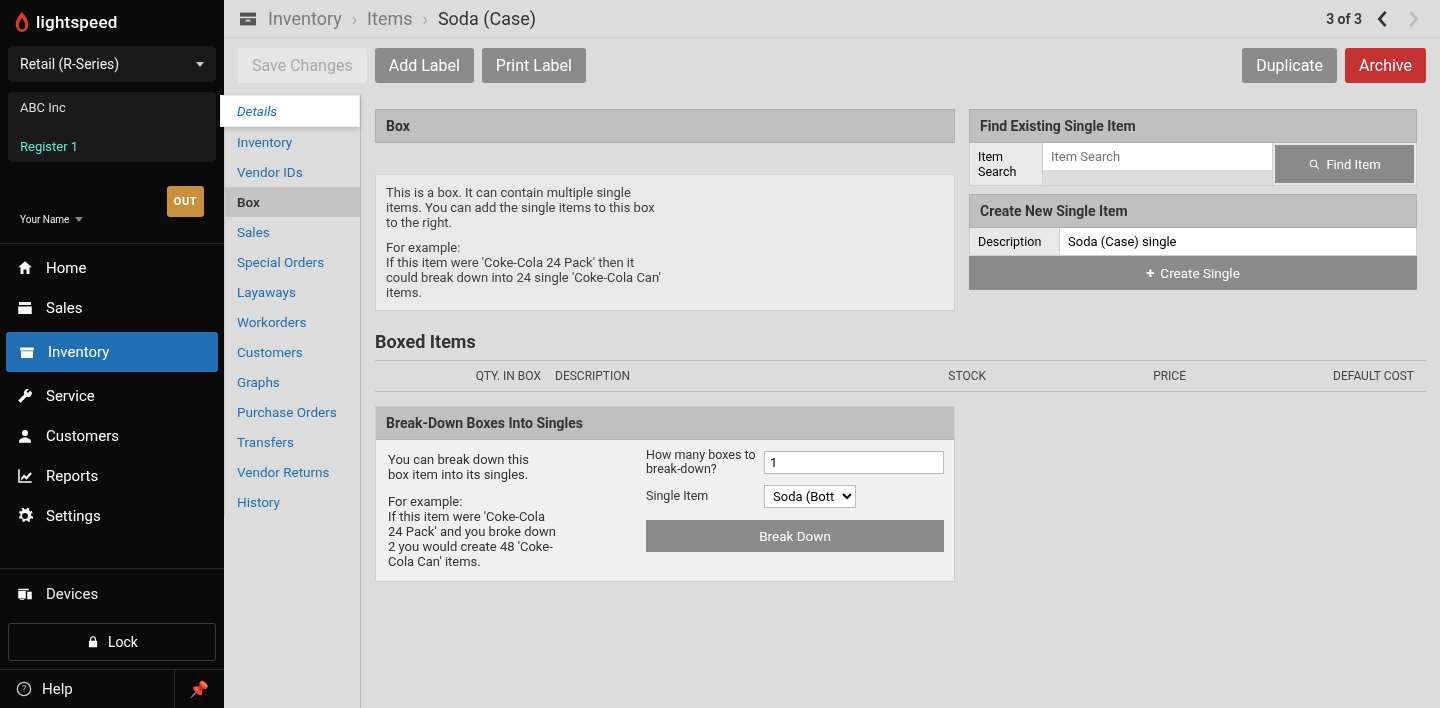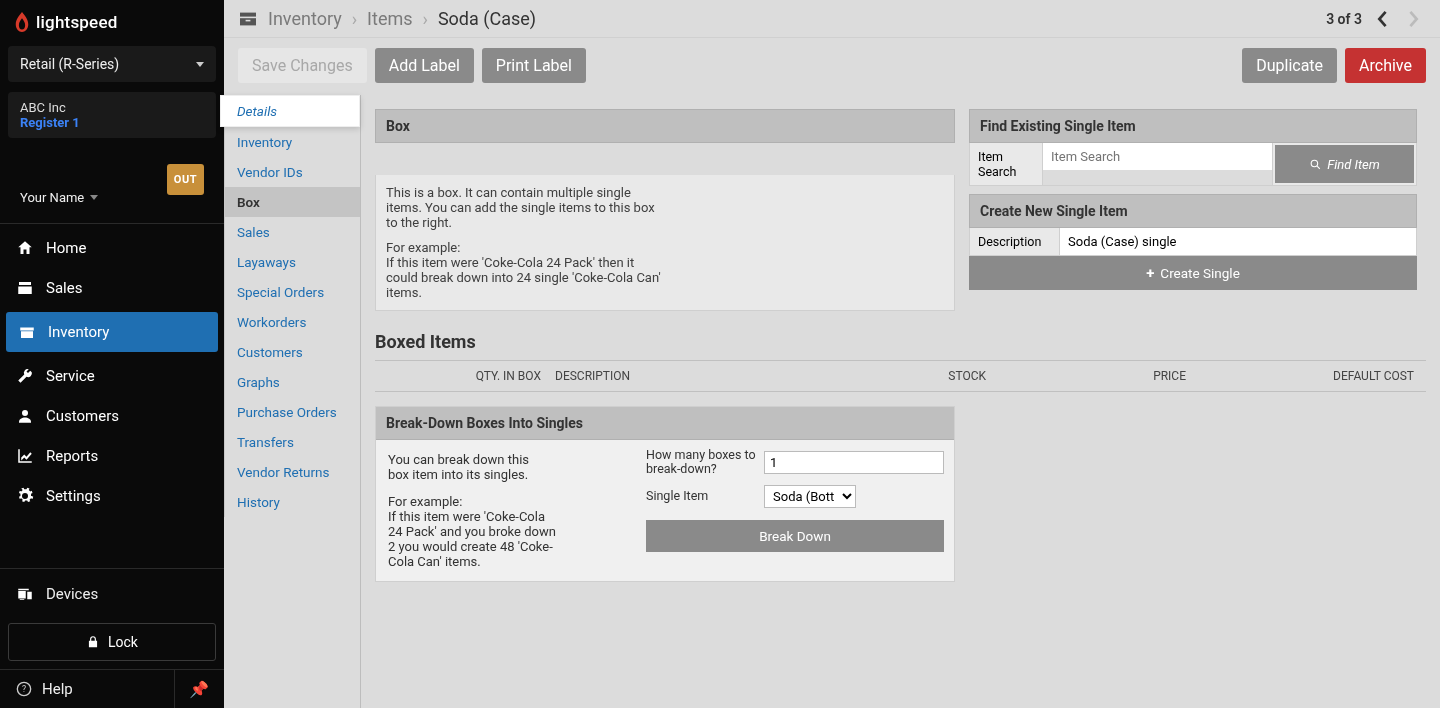--- a/index.html
+++ b/index.html
@@ -8,23 +8,23 @@
 
 .sidebar { position: absolute; left: 0; top: 0; width: 224px; height: 708px; background: #0a0a0a; color: #fff; display: flex; flex-direction: column; }
 .logo-row { padding: 12px 14px 10px 14px; display: flex; align-items: flex-start; gap: 6px; }
 .logo-text { font-size: 17px; font-weight: 500; color: #fff; letter-spacing: 0.2px; }
 .flame { width: 16px; height: 20px; }
 .product-select { margin: 4px 8px 6px 8px; padding: 10px 12px; background: #1a1a1a; border-radius: 4px; display: flex; align-items: center; justify-content: space-between; cursor: pointer; }
 .product-select span { color: #eee; font-size: 14px; }
 .caret-down { width: 0; height: 0; border-left: 4px solid transparent; border-right: 4px solid transparent; border-top: 5px solid #ccc; }
 .company-box { margin: 4px 8px 6px 8px; padding: 8px 12px; background: #1a1a1a; border-radius: 4px; }
 .company-name { color: #ddd; font-size: 13px; }
-.register-name { color: #3b82f6; font-size: 13px; font-weight: 700; }
+.register-name { color: #5eead4; font-size: 13px; font-weight: 400; margin-top: 24px; }
 .user-row { margin: 4px 8px 8px 8px; padding: 6px 12px; display: flex; align-items: center; justify-content: space-between; }
-.user-name { color: #eee; font-size: 13px; display: flex; align-items: center; gap: 6px; margin-top: 36px; }
+.user-name { color: #eee; font-size: 10px; display: flex; align-items: center; gap: 6px; margin-top: 36px; }
 .user-caret { width: 0; height: 0; border-left: 4px solid transparent; border-right: 4px solid transparent; border-top: 5px solid #888; }
 .out-badge { background: #c8903a; color: #fff; font-size: 11px; font-weight: 700; padding: 9px 7px; border-radius: 3px; letter-spacing: 0.5px; text-align: right; }
 .nav { flex: 0 0 auto; }
 .nav-item { display: flex; align-items: center; gap: 12px; padding: 11px 16px; font-size: 15px; color: #fff; cursor: pointer; }
 .nav-item.active { background: #1f6fb2; margin: 4px 6px; border-radius: 3px; padding: 11px 12px; }
 .nav-icon { width: 18px; height: 18px; fill: #fff; flex-shrink: 0; }
 .nav-divider { height: 1px; background: #2a2a2a; margin: 4px 0; }
 .devices-block { margin-top: auto; }
 .devices-item { display: flex; align-items: center; gap: 12px; padding: 12px 16px; color: #eee; font-size: 15px; }
 .lock-btn { margin: 8px; border: 1px solid #3a3a3a; border-radius: 3px; padding: 10px 0; text-align: center; color: #fff; font-size: 14px; display: flex; align-items: center; justify-content: center; gap: 8px; cursor: pointer; }
@@ -67,21 +67,21 @@
 .panel-header { background: #bfbfbf; color: #333; font-size: 14px; font-weight: 700; padding: 8px 10px; border: 1px solid #b0b0b0; }
 .panel-body { background: #e9e9e9; border: 1px solid #cfcfcf; border-top: none; padding: 10px; font-size: 13px; color: #404040; margin-top: 32px; }
 .panel-body p { margin-bottom: 10px; max-width: 280px; }
 .full-btn { width: 100%; background: #8a8a8a; color: #fff; border: none; padding: 8px 0; font-size: 13.5px; cursor: pointer; display: flex; align-items: center; justify-content: center; gap: 6px; }
 .right-stack > * { margin-bottom: 8px; }
 .find-row { display: flex; }
 .find-label { width: 74px; font-size: 12.5px; padding: 6px 8px; border: 1px solid #cfcfcf; border-top: none; background: #e9e9e9; display: flex; align-items: center; }
 .find-input { flex: 1; border: 1px solid #cfcfcf; border-top: none; border-left: none; }
 .find-input input { width: 100%; border: none; padding: 6px 8px; font-size: 13px; outline: none; }
 .find-btn-wrap { width: 144px; padding: 2px; border: 1px solid #cfcfcf; border-top: none; border-left: none; background: #e9e9e9; }
-.find-btn { width: 100%; height: 100%; background: #8a8a8a; color: #fff; border: none; font-size: 13px; display: flex; align-items: center; justify-content: center; gap: 5px; padding: 4px 0; cursor: pointer; font-style: italic; }
+.find-btn { width: 100%; height: 100%; background: #8a8a8a; color: #fff; border: none; font-size: 13px; display: flex; align-items: center; justify-content: center; gap: 5px; padding: 4px 0; cursor: pointer; }
 .desc-row { display: flex; border: 1px solid #cfcfcf; border-top: none; background: #fff; }
 .desc-label { width: 90px; padding: 6px 8px; font-size: 12.5px; background: #e9e9e9; border-right: 1px solid #cfcfcf; }
 .desc-val { flex: 1; padding: 6px 8px; font-size: 13px; }
 .singles-row { display: flex; border: 1px solid #cfcfcf; border-top: none; background: #fff; }
 .singles-label { width: 90px; padding: 4px 8px; font-size: 12px; background: #e9e9e9; border-right: 1px solid #cfcfcf; line-height: 1.1; }
 .singles-val { flex: 1; padding: 6px 8px; font-size: 13px; }
 
 .section-title { font-size: 18px; font-weight: 700; color: #333; margin: 20px 0 8px 0; }
 .table-head { display: flex; font-size: 12px; color: #444; padding: 8px 0; border-top: 1px solid #c0c0c0; border-bottom: 1px solid #c0c0c0; }
 .th { text-align: left; }
@@ -246,22 +246,22 @@
     <button class="btn btn-darkgrey">Duplicate</button>
     <button class="btn btn-red">Archive</button>
   </div>
 
   <div class="tabs-col">
     <div class="tab highlighted">Details</div>
     <div class="tab">Inventory</div>
     <div class="tab">Vendor IDs</div>
     <div class="tab current">Box</div>
     <div class="tab">Sales</div>
+    <div class="tab">Special Orders</div>
     <div class="tab">Layaways</div>
-    <div class="tab">Special Orders</div>
     <div class="tab">Workorders</div>
     <div class="tab">Customers</div>
     <div class="tab">Graphs</div>
     <div class="tab">Purchase Orders</div>
     <div class="tab">Transfers</div>
     <div class="tab">Vendor Returns</div>
     <div class="tab">History</div>
   </div>
 
   <div class="content">

